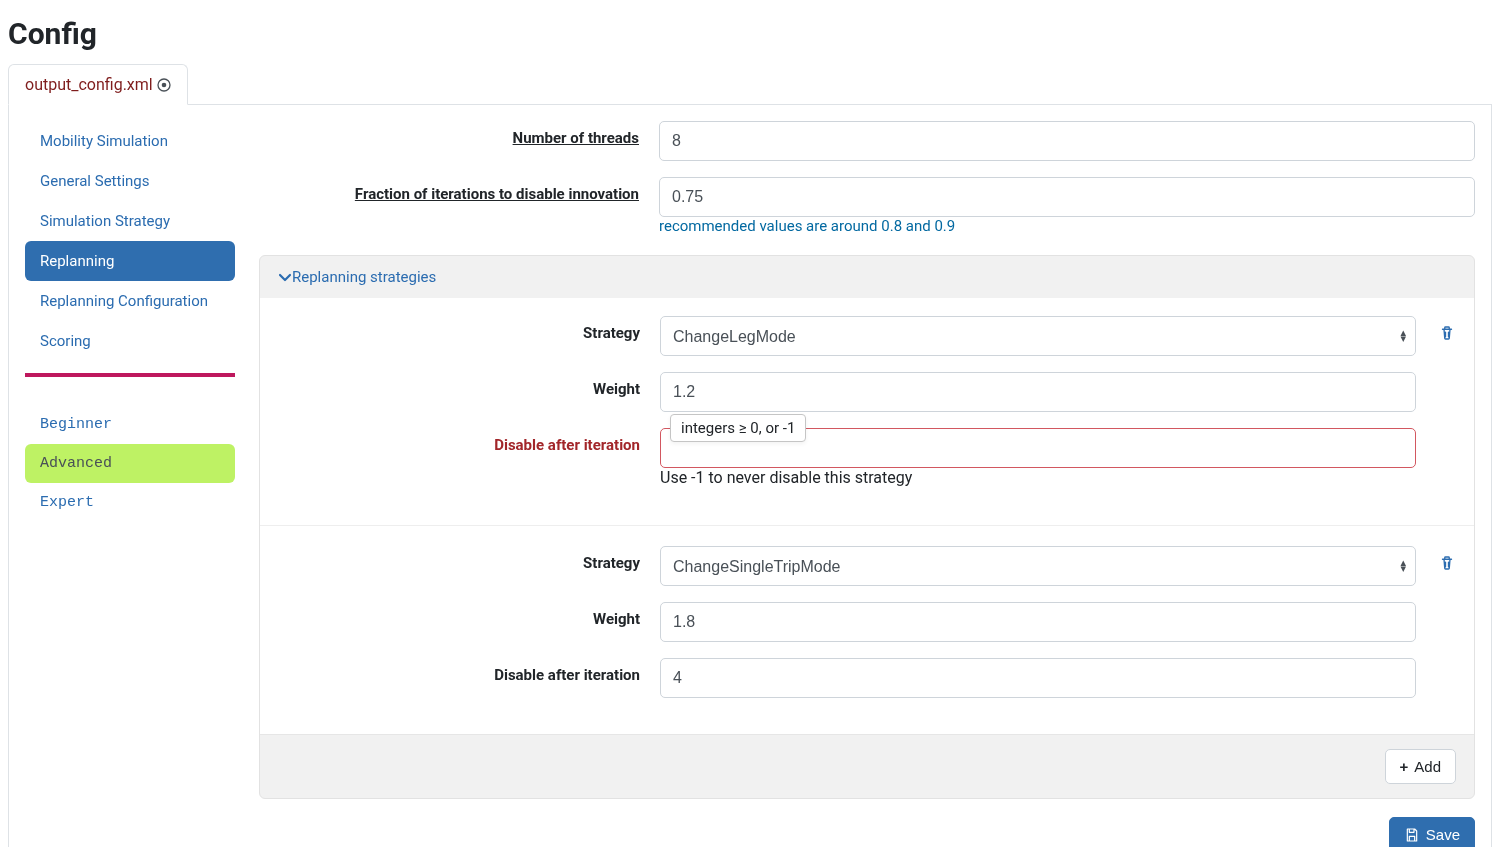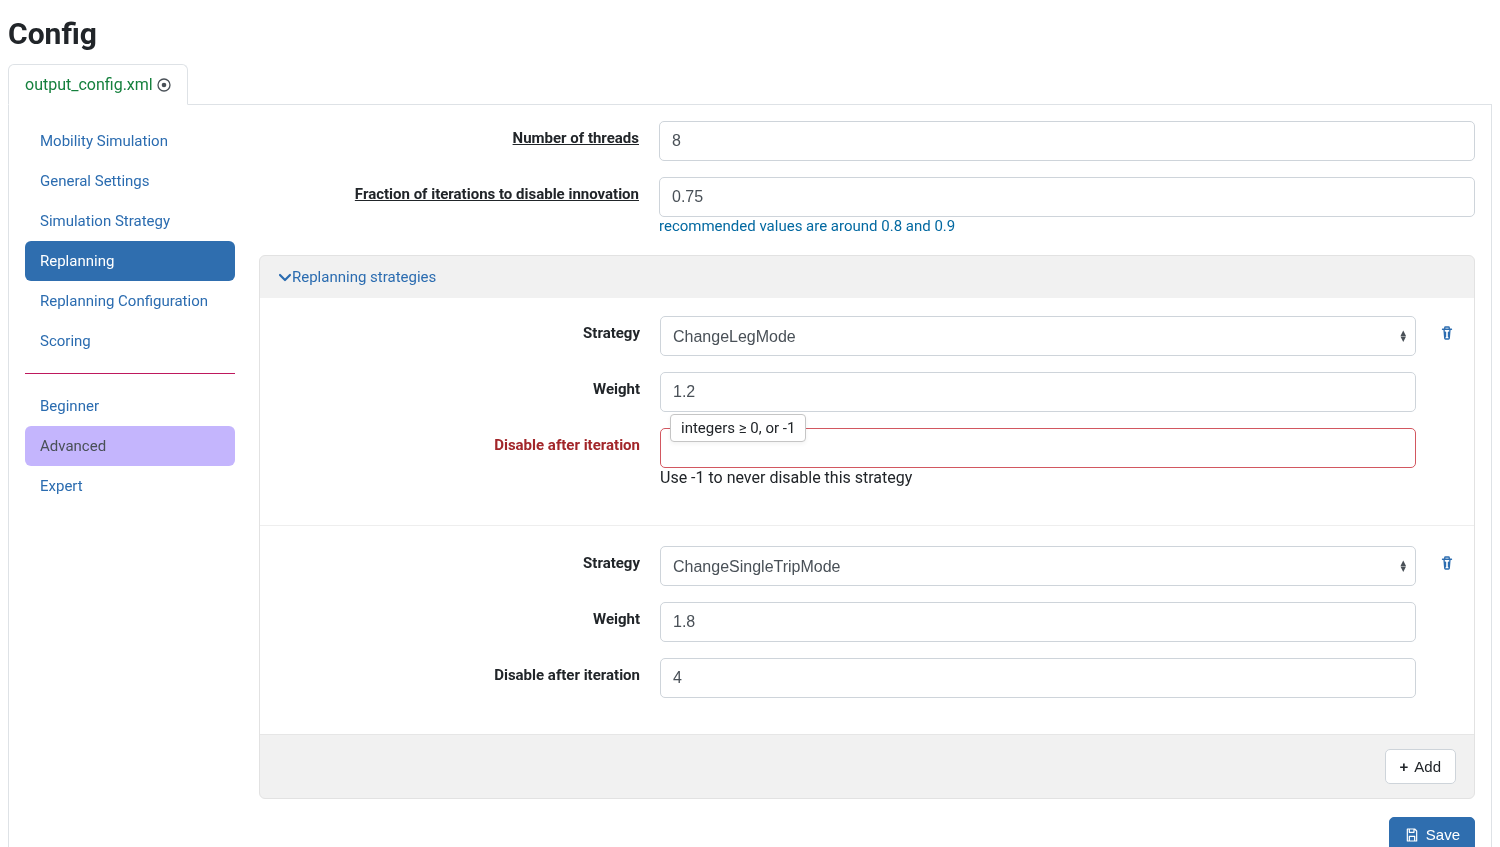--- a/index.html
+++ b/index.html
@@ -1,28 +1,28 @@
 <!DOCTYPE html>
 <html><head>
   <meta charset="utf-8">
   <style>
     * { box-sizing: border-box; margin: 0; padding: 0; }
     body { font-family: -apple-system, BlinkMacSystemFont, "Segoe UI", Roboto, "Helvetica Neue", Arial, sans-serif; font-size: 16px; color: #212529; background: #fff; padding: 8px; }
     h1 { font-size: 30px; font-weight: 700; margin: 8px 0 12px 0; }
     .tab-bar { border-bottom: 1px solid #dee2e6; display: flex; }
-    .tab { padding: 10px 16px; border: 1px solid #dee2e6; border-bottom-color: #fff; border-top-left-radius: 6px; border-top-right-radius: 6px; background: #fff; position: relative; top: 1px; display: flex; align-items: center; gap: 4px; color: #15803d; cursor: pointer; }
+    .tab { padding: 10px 16px; border: 1px solid #dee2e6; border-bottom-color: #fff; border-top-left-radius: 6px; border-top-right-radius: 6px; background: #fff; position: relative; top: 1px; display: flex; align-items: center; gap: 4px; color: #7f1d1d; cursor: pointer; }
     .tab .record-icon { width: 14px; height: 14px; }
     .page-body { padding: 16px; border: 1px solid #dee2e6; border-top: none; border-bottom-left-radius: 6px; border-bottom-right-radius: 6px; }
     .cols { display: flex; gap: 24px; }
     .sidebar { width: 210px; flex-shrink: 0; }
     .nav-group { display: flex; flex-direction: column; gap: 0; padding-bottom: 12px; }
-    .nav-group + .nav-group { padding-top: 12px; border-top: 1px solid #be185d; }
+    .nav-group + .nav-group { padding-top: 28px; border-top: 4px solid #be185d; font-family: Liberation Mono, monospace; }
     .nav-item { padding: 11px 15px; color: #2b6cb0; border-radius: 6px; cursor: pointer; font-size: 15px; }
     .nav-item.active { background: #2f6eaf; color: #fff; }
-    .nav-item.active-muted { background: #c4b5fd; color: #495057; }
+    .nav-item.active-muted { background: #bef264; color: #495057; }
     .main { flex: 1; min-width: 0; }
     .form-row { display: flex; align-items: flex-start; margin-bottom: 16px; }
     .form-row .lbl { width: 400px; flex-shrink: 0; text-align: right; padding-right: 20px; font-weight: 700; padding-top: 8px; font-size: 15px; text-decoration: underline; }
     .form-row .fld { flex: 1; position: relative; }
     .form-row .helper { color: #0369a1; font-size: 15px; }
     .text-input, .select-input { width: 100%; padding: 8px 12px; border: 1px solid #ced4da; border-radius: 5px; font-size: 16px; background: #fff; color: #495057; height: 40px; }
     .select-wrap { position: relative; }
     .select-input { appearance: none; -webkit-appearance: none; -moz-appearance: none; padding-right: 30px; }
     .select-caret { position: absolute; right: 10px; top: 50%; transform: translateY(-50%); pointer-events: none; color: #495057; font-size: 11px; display: flex; flex-direction: column; line-height: 6px; }
     .text-input.invalid { border-color: #d25760; }

